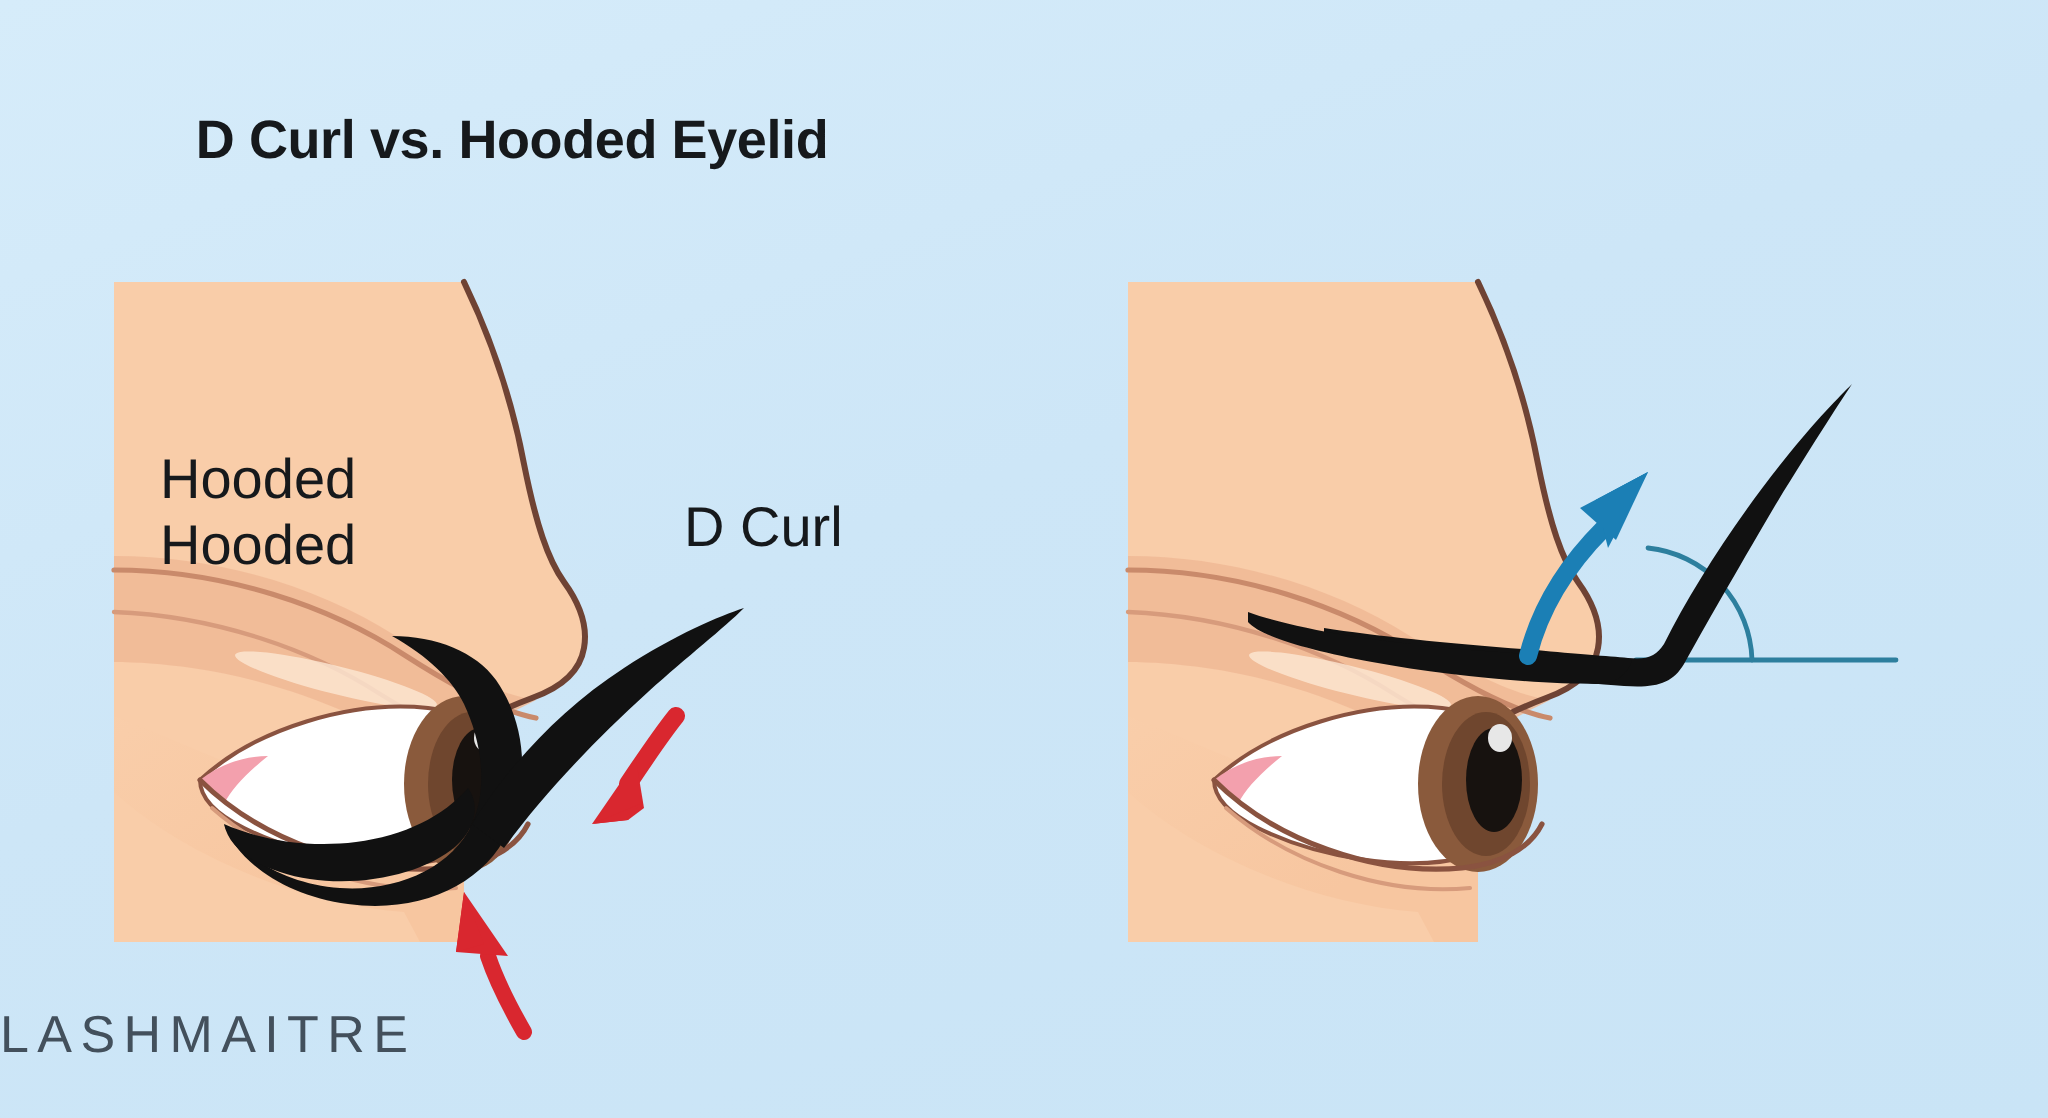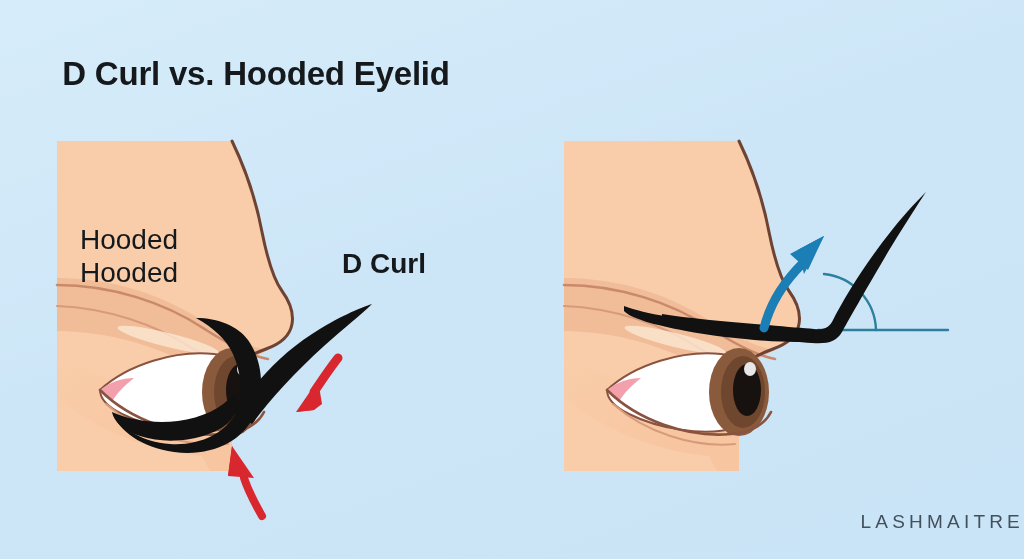--- a/index.html
+++ b/index.html
@@ -25,21 +25,21 @@
   }
   .panel-left  { left: 0; }
   .panel-right { left: 512px; }
 
   .panel-title {
     position: absolute;
     top: 55px;
     left: 0;
     width: 512px;
     text-align: center;
-    font-size: 33px;
+    font-size: 27px;
     font-weight: bold;
     color: #16191c;
     letter-spacing: -0.2px;
     white-space: nowrap;
   }
 
   .stage {
     position: absolute;
     left: 0;
     top: 128px;
@@ -54,30 +54,30 @@
   }
 
   .annot {
     position: absolute;
     font-size: 28px;
     color: #16191c;
     white-space: nowrap;
     line-height: 1.17;
   }
   .annot-hood-left   { left: 80px;  top: 224px; }
-  .annot-dcurl       { left: 342px; top: 248px; font-weight: bold; }
+  .annot-dcurl       { left: 342px; top: 248px; }
   .annot-contact     { left: 332px; top: 372px; }
 
   .footer-brand {
     position: absolute;
     left: 0;
     bottom: 26px;
     width: 1024px;
-    text-align: right;
-    font-size: 19px;
+    text-align: left;
+    font-size: 26px;
     letter-spacing: 4.2px;
     color: #43505c;
   }
 </style>
 </head>
 <body>
 
 <div id="infographic">
 
   <div class="panel panel-left">

